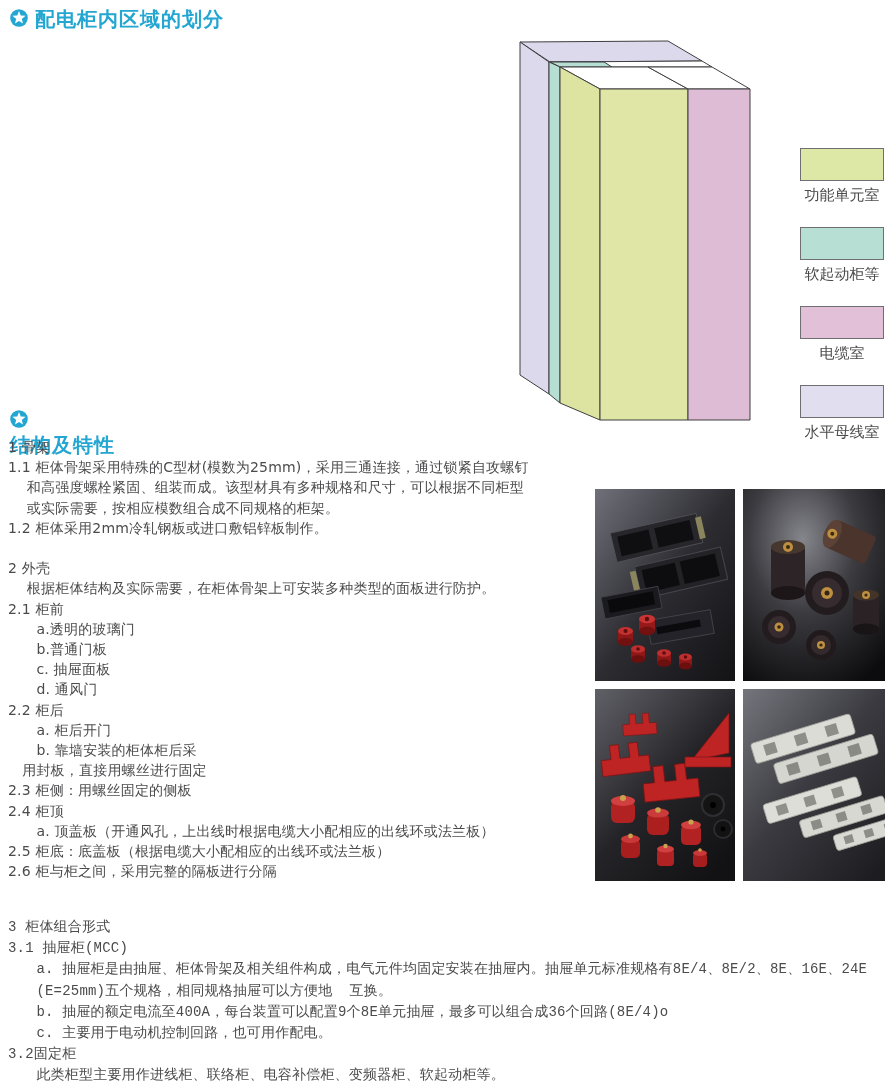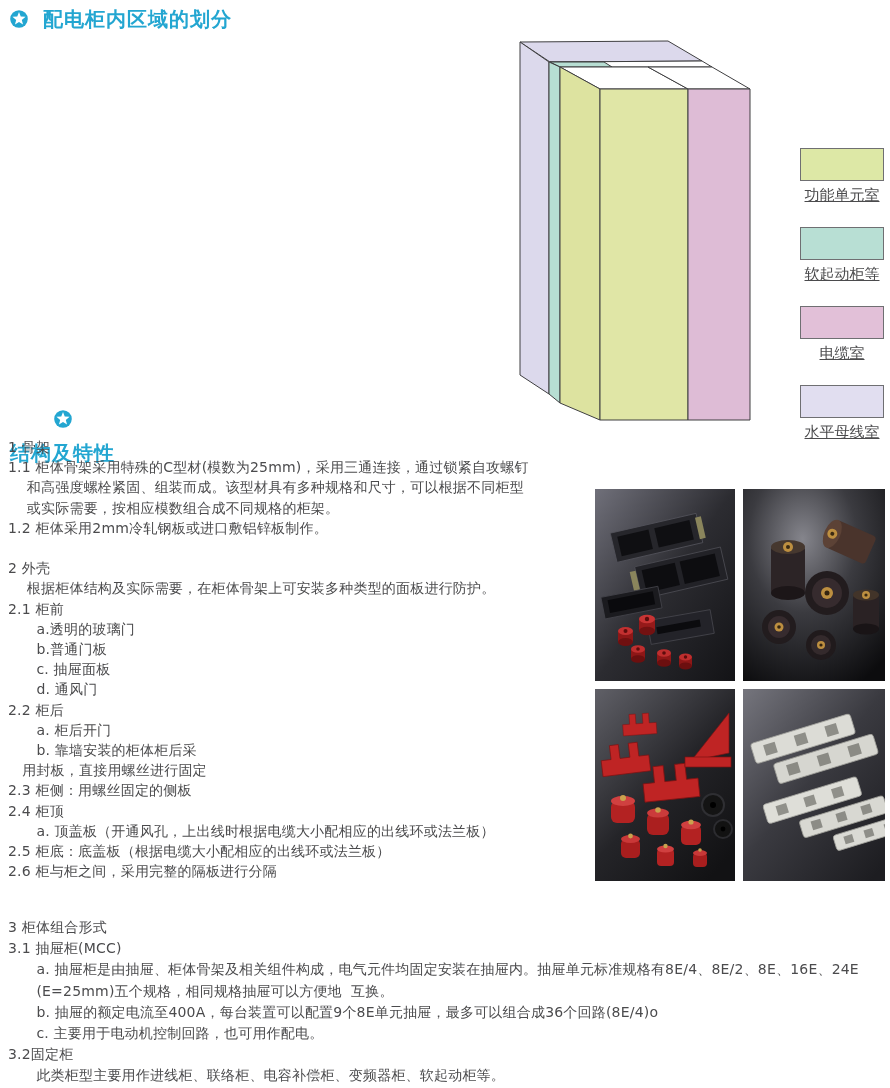--- a/index.html
+++ b/index.html
@@ -1,29 +1,29 @@
 <!DOCTYPE html>
 <html><head>
 <meta charset="utf-8">
 <style>
   html,body{margin:0;padding:0;background:#ffffff;}
   #page{position:relative;width:890px;height:1088px;background:#ffffff;overflow:hidden;
         font-family:"DejaVu Sans","Liberation Sans",sans-serif;color:#4b4b4d;}
-  .heading-row{position:absolute;display:flex;align-items:center;gap:15px;}
+  .heading-row{position:absolute;display:flex;align-items:flex-start;gap:7px;}
   .heading-text{font-size:20px;font-weight:bold;color:#23a6d1;letter-spacing:1px;line-height:1;}
   .star-icon{width:18px;height:18px;flex:0 0 auto;}
   .para{position:absolute;white-space:pre-wrap;color:#4b4b4d;}
   .para1{left:8px;top:33px;width:488px;font-size:14.5px;line-height:25.2px;letter-spacing:.2px;}
   .para2{left:8px;top:437px;width:582px;font-size:14px;line-height:20.2px;letter-spacing:.2px;}
-  .para3{left:8px;top:917px;width:878px;font-size:14px;line-height:21.2px;letter-spacing:.2px;}
+  .para3{left:8px;top:917px;width:878px;font-size:14px;line-height:21.2px;letter-spacing:.2px;font-family:Liberation Mono, monospace;}
   .cabinet-svg{position:absolute;left:505px;top:36px;width:312px;height:404px;}
   .legend{position:absolute;left:799px;top:148px;display:flex;flex-direction:column;gap:22px;width:86px;}
   .legend-item{display:flex;flex-direction:column;align-items:center;}
   .legend-swatch{width:84px;height:33px;border:1px solid #6f6f72;box-sizing:border-box;}
-  .legend-label{margin-top:5px;font-size:15px;color:#4b4b4d;white-space:nowrap;text-decoration:underline;}
+  .legend-label{margin-top:5px;font-size:15px;color:#4b4b4d;white-space:nowrap;}
   .photo{position:absolute;overflow:hidden;}
   .photo svg{display:block;width:100%;height:100%;}
   .ph1{left:595px;top:489px;width:140px;height:192px;}
   .ph2{left:743px;top:489px;width:142px;height:192px;}
   .ph3{left:595px;top:689px;width:140px;height:192px;}
   .ph4{left:743px;top:689px;width:142px;height:192px;}
 </style>
 </head>
 <body>
 

